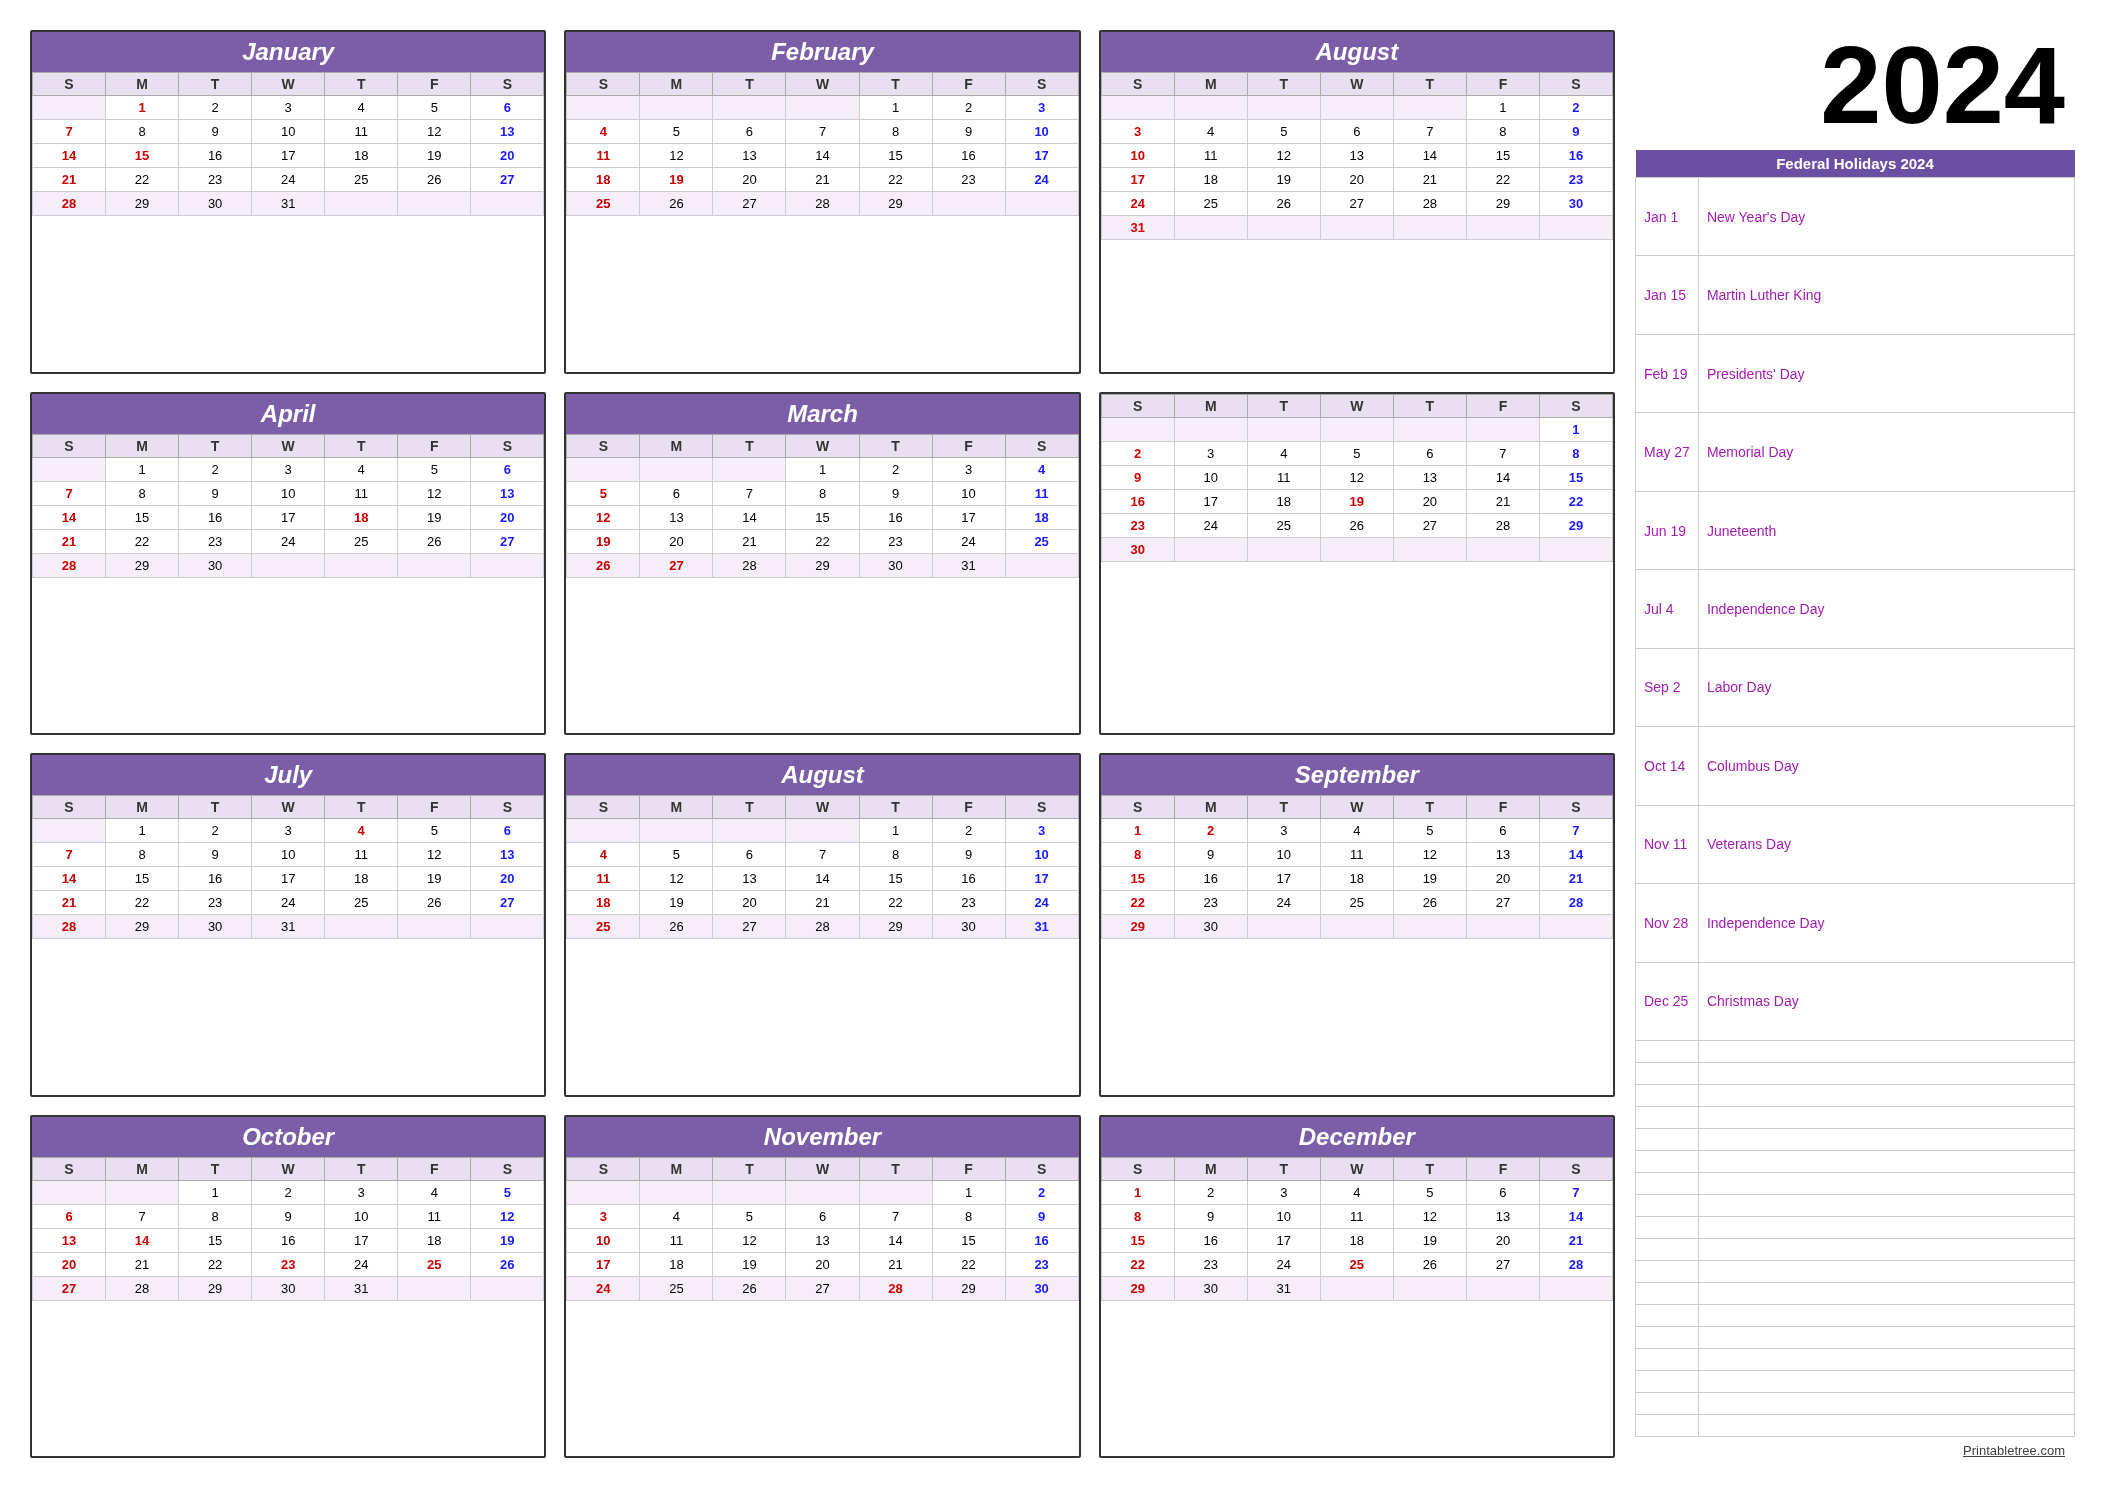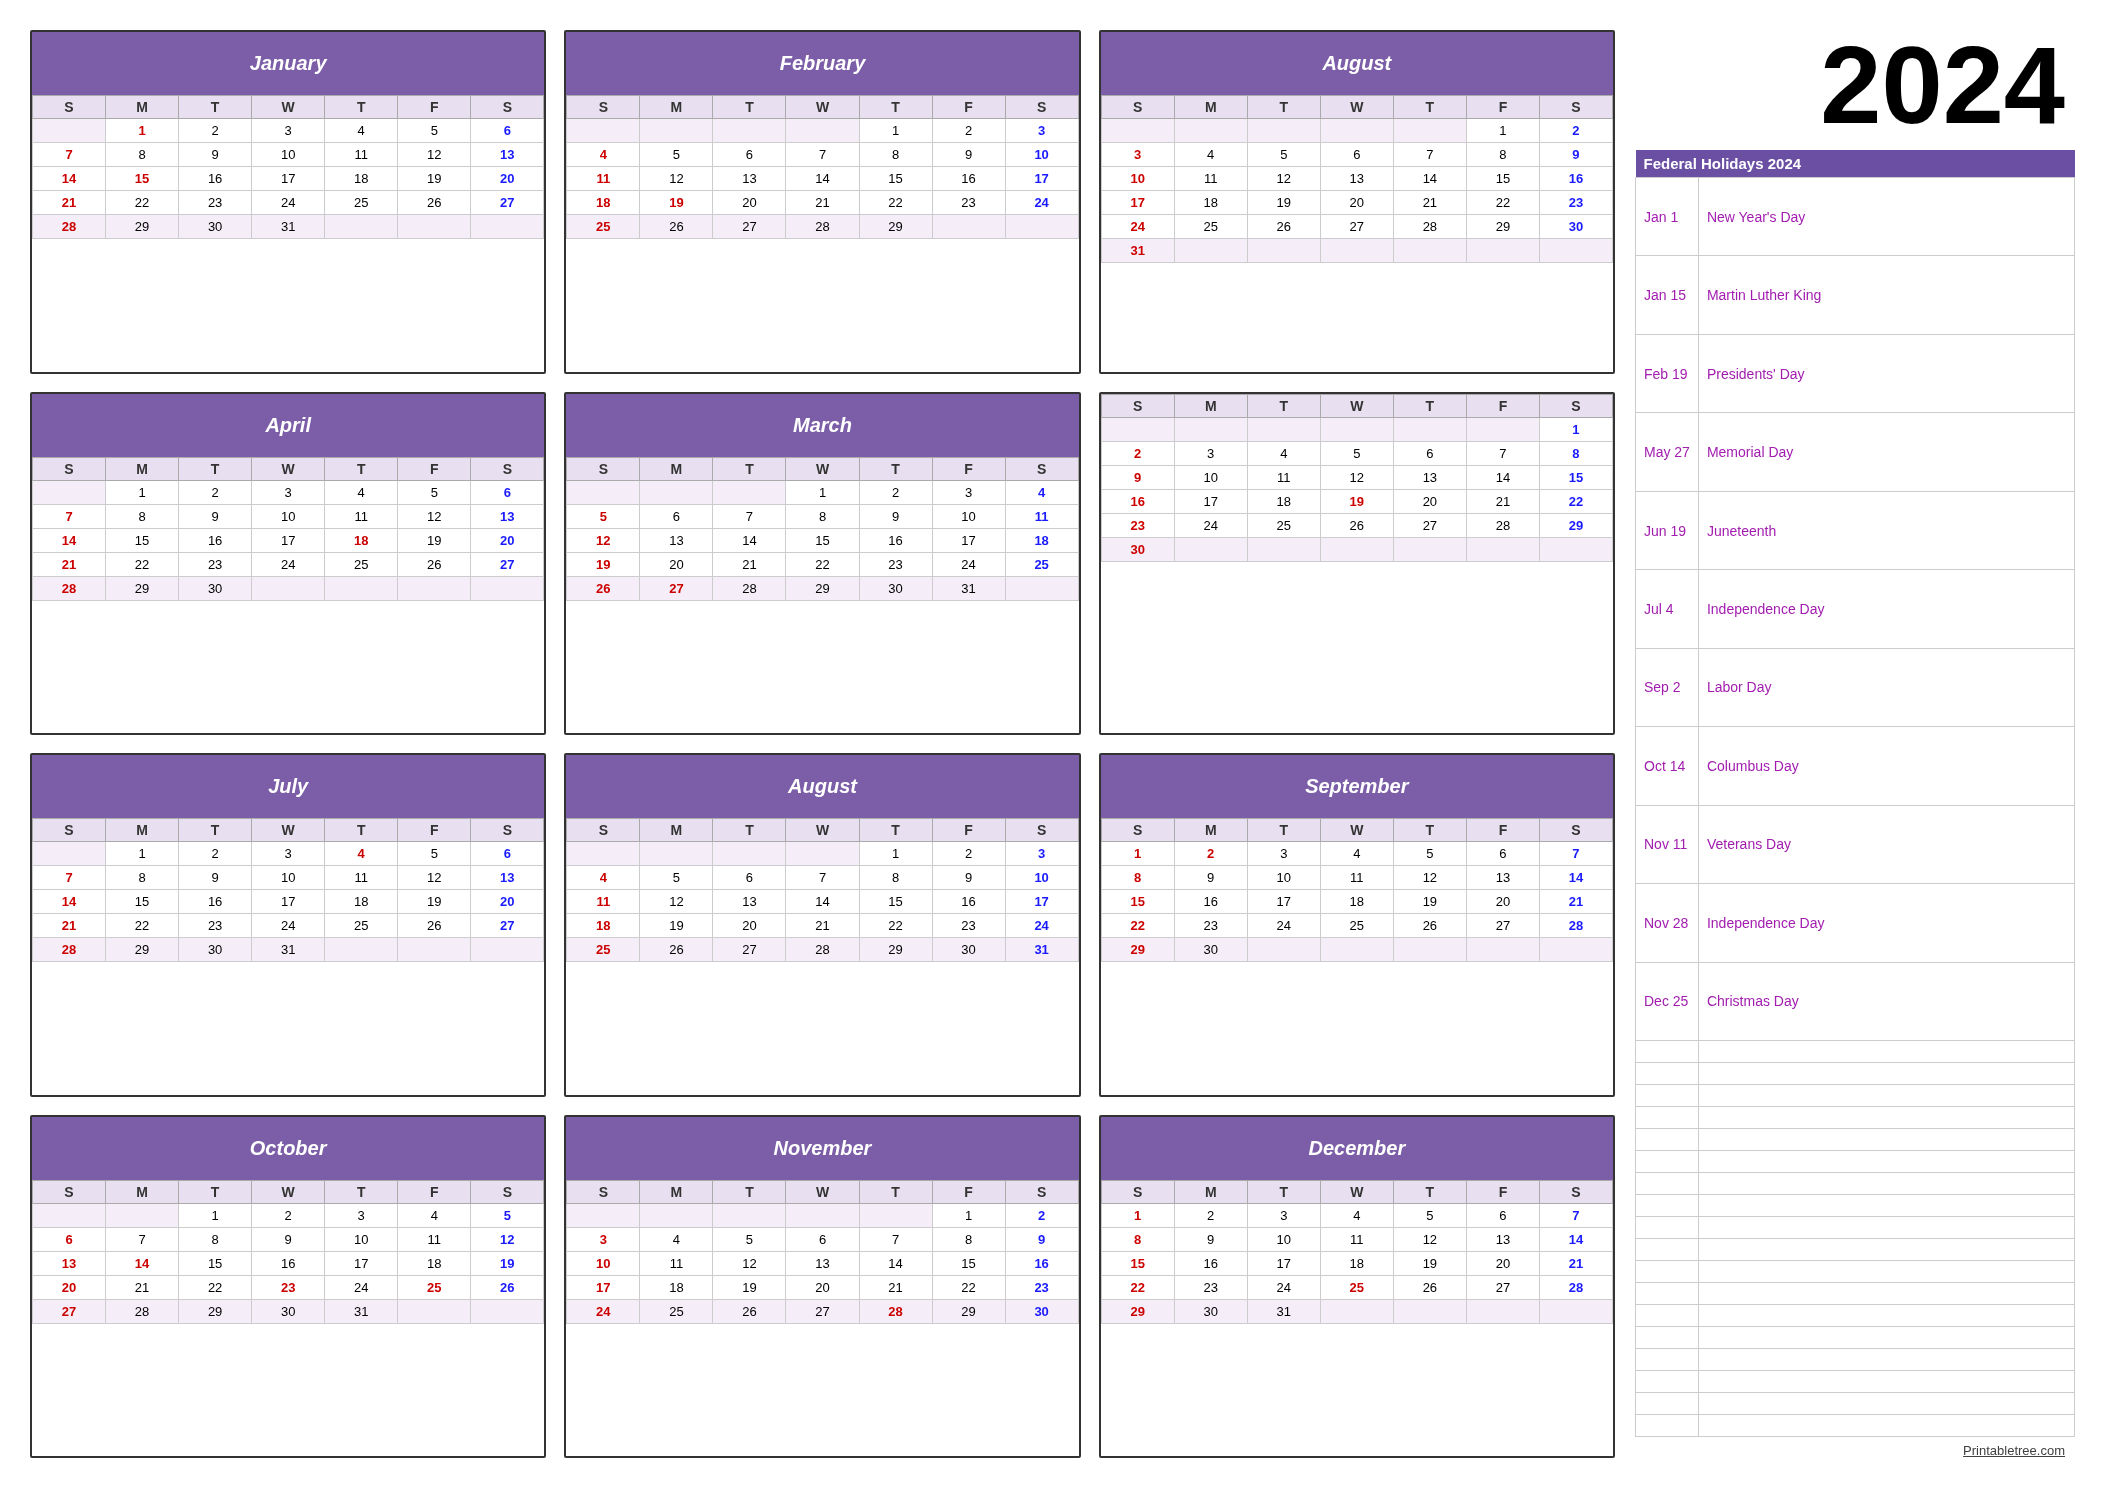--- a/index.html
+++ b/index.html
@@ -31,22 +31,22 @@
       border: 2px solid #333;
       border-radius: 2px;
       overflow: hidden;
     }
 
     .calendar-header {
       background: #7b5ea7;
       color: white;
       text-align: center;
       font-weight: bold;
-      font-size: 20px;
-      padding: 20px 0;
+      font-size: 24px;
+      padding: 6px 0;
       font-style: italic;
     }
 
     .calendar table {
       width: 100%;
       border-collapse: collapse;
       background: #fff;
     }
 
     .calendar table thead tr {
@@ -104,21 +104,21 @@
       font-size: 15px;
       flex: 1;
     }
 
     .holidays-table thead tr th {
       background: #6a4fa3;
       color: white;
       font-size: 15px;
       font-weight: bold;
       padding: 5px 8px;
-      text-align: left;
+      text-align: center;
     }
 
     .holidays-table tbody tr {
       border-bottom: 1px solid #ccc;
     }
 
     .holidays-table tbody tr td {
       padding: 5px 8px;
       border: 1px solid #ccc;
       color: #a21caf;

